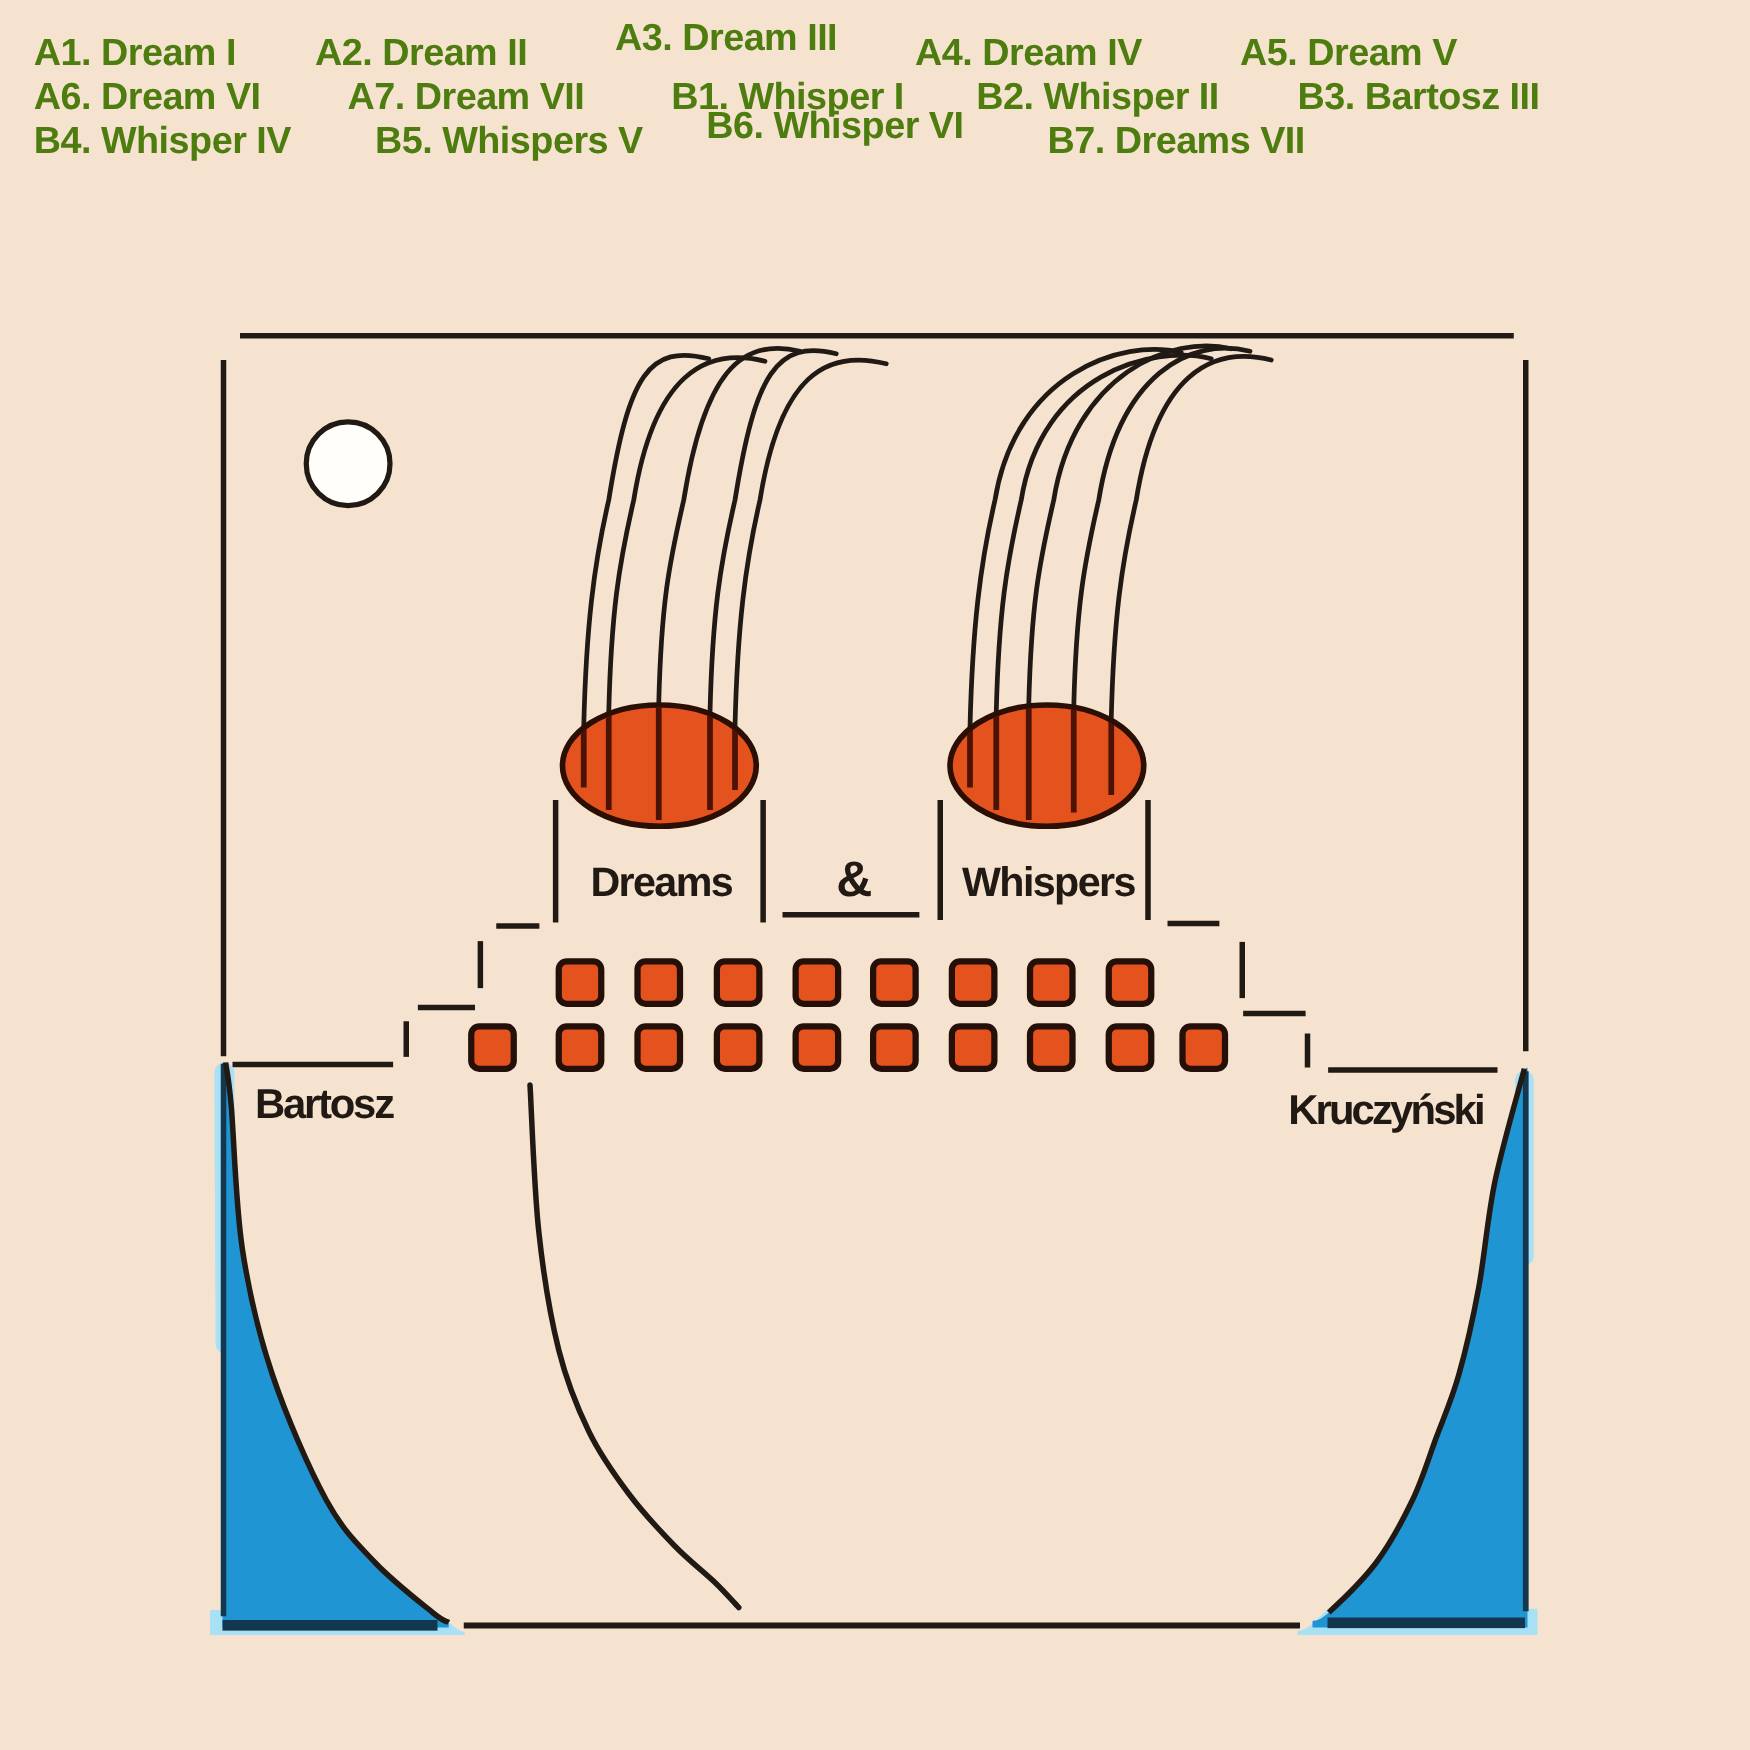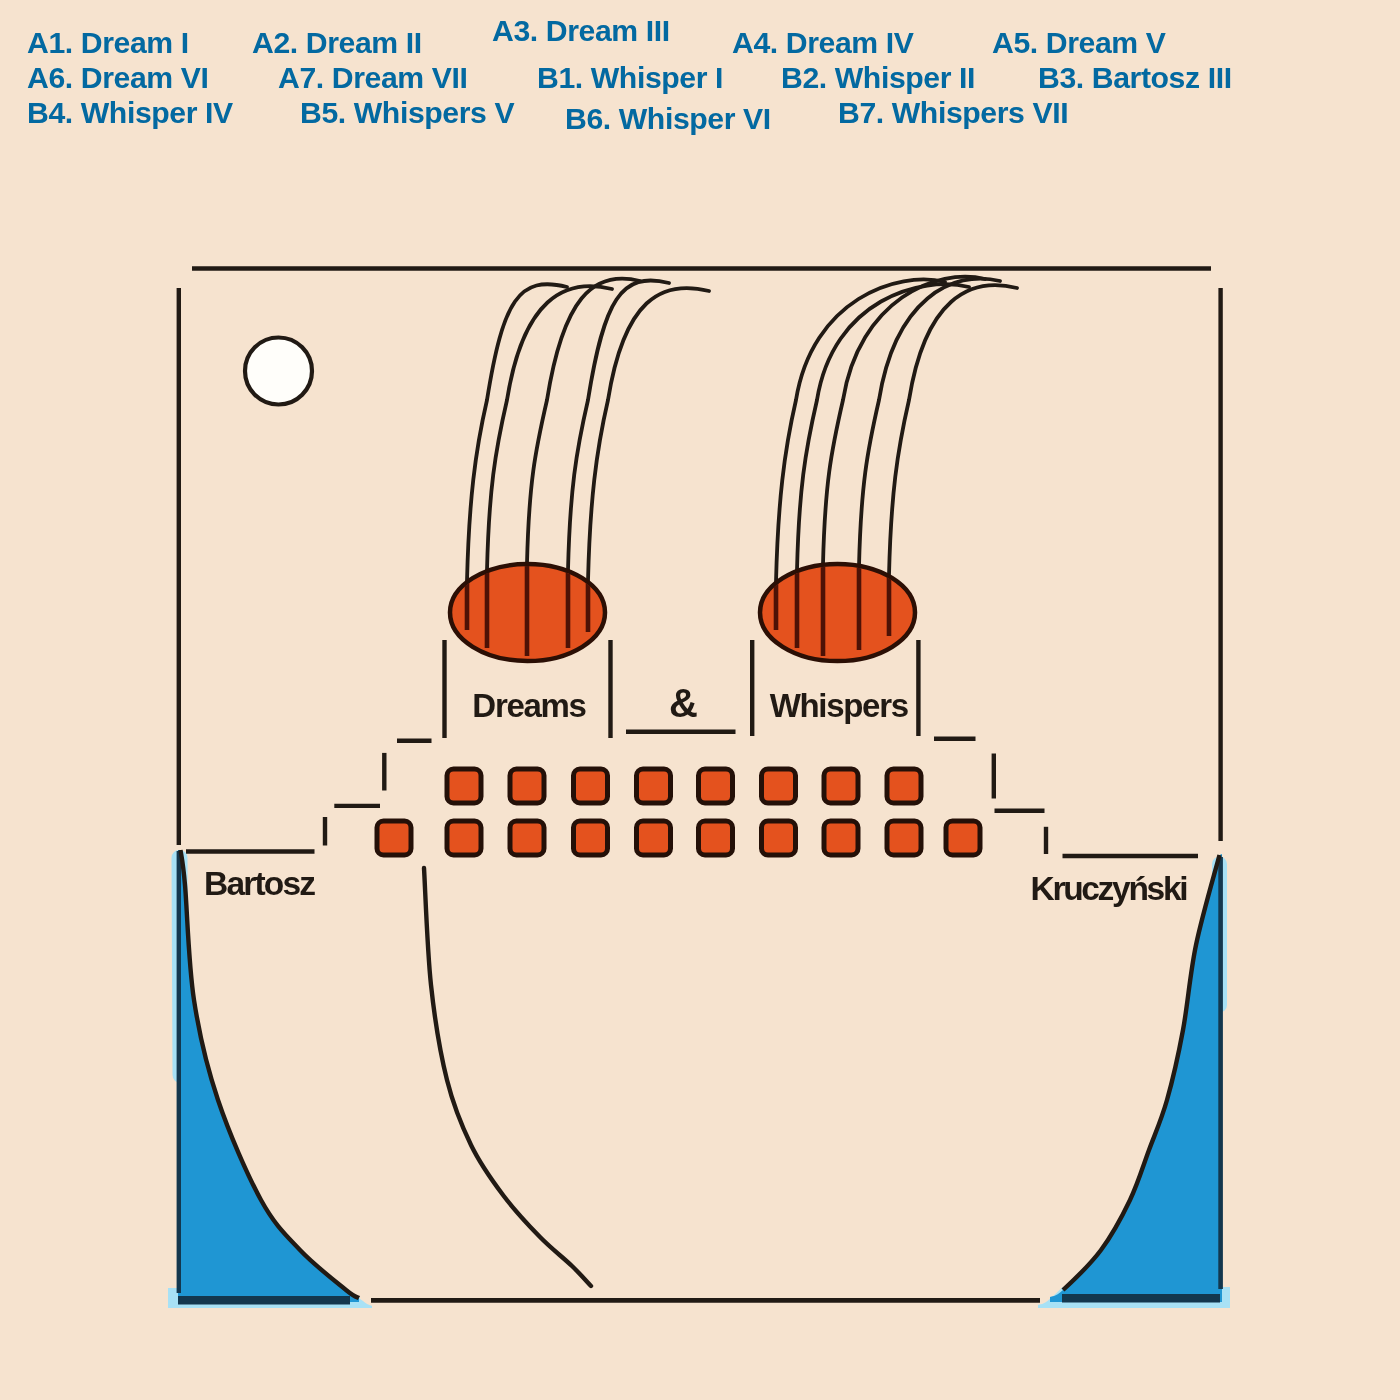--- a/index.html
+++ b/index.html
@@ -11,21 +11,21 @@
     position: relative;
   }
   .stage { position: absolute; left: 0; top: 0; width: 1400px; height: 1400px; }
   .tracklist { position: absolute; left: 0; top: 0; width: 1400px; height: 140px; }
   .track {
     position: absolute;
     font-weight: bold;
     font-size: 30.2px;
     line-height: 1;
     letter-spacing: -0.4px;
-    color: #0369a1;
+    color: #4d7c0f;
     white-space: nowrap;
   }
   svg.art { position: absolute; left: 0; top: 0; }
   .art text {
     font-family: "Liberation Sans", sans-serif;
     font-weight: bold;
     fill: #211a14;
   }
 </style>
 </head>
@@ -39,22 +39,22 @@
     <span class="track" style="left:492px; top:16px">A3. Dream III</span>
     <span class="track" style="left:732px; top:28px">A4. Dream IV</span>
     <span class="track" style="left:992px; top:28px">A5. Dream V</span>
     <span class="track" style="left:27px;  top:63px">A6. Dream VI</span>
     <span class="track" style="left:278px; top:63px">A7. Dream VII</span>
     <span class="track" style="left:537px; top:63px">B1. Whisper I</span>
     <span class="track" style="left:781px; top:63px">B2. Whisper II</span>
     <span class="track" style="left:1038px;top:63px">B3. Bartosz III</span>
     <span class="track" style="left:27px;  top:98px">B4. Whisper IV</span>
     <span class="track" style="left:300px; top:98px">B5. Whispers V</span>
-    <span class="track" style="left:565px; top:104px">B6. Whisper VI</span>
-    <span class="track" style="left:838px; top:98px">B7. Whispers VII</span>
+    <span class="track" style="left:565px; top:86px">B6. Whisper VI</span>
+    <span class="track" style="left:838px; top:98px">B7. Dreams VII</span>
   </div>
 
   <svg class="art" width="1400" height="1400" viewBox="0 0 1400 1400">
 
     <g stroke="#211a14" stroke-width="4.4" fill="none">
       <line x1="192" y1="268.5" x2="1211" y2="268.5"></line>
       <line x1="178.8" y1="288" x2="178.8" y2="845"></line>
       <line x1="1220.6" y1="288" x2="1220.6" y2="841"></line>
     </g>
 

